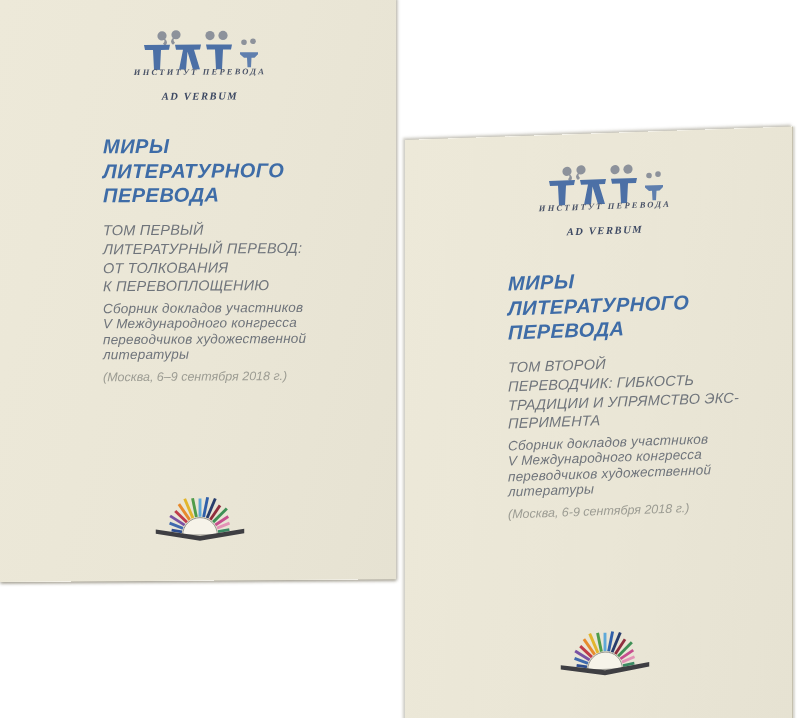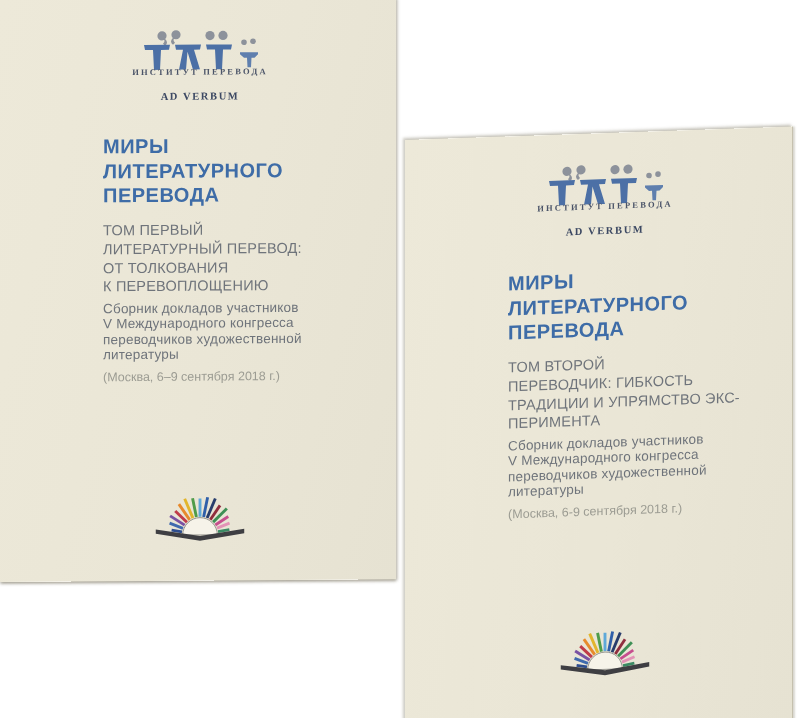--- a/index.html
+++ b/index.html
@@ -1,18 +1,18 @@
 <!DOCTYPE html>
 <html><head>
 <meta charset="utf-8">
 <style>
   html,body{margin:0;padding:0;}
   body{width:800px;height:718px;overflow:hidden;background:#ffffff;
        font-family:"Liberation Sans",sans-serif;}
-  #stage{position:relative;width:800px;height:718px;background:#ffffff;overflow:hidden;}
+  #stage{position:relative;width:800px;height:718px;background:#ffffff;overflow:hidden;font-style:italic;}
 
   .cover{position:absolute;background:linear-gradient(105deg,#EDE9D9 0%,#EAE6D6 55%,#E6E2D2 100%);}
   .cover-a{left:0;top:0;width:396px;height:582px;transform:skewY(-0.4deg);
            transform-origin:top left;
            box-shadow:0 2px 3px rgba(110,105,85,.45),2px 1px 3px rgba(140,135,115,.35);}
   .cover-b{left:405px;top:140px;width:387px;height:600px;transform:skewY(-2deg);
            transform-origin:top left;
            box-shadow:-2px -2px 3px rgba(130,125,105,.4),2px 0 2px rgba(150,145,125,.35);
            border-right:1px solid rgba(165,160,140,.55);}
 

